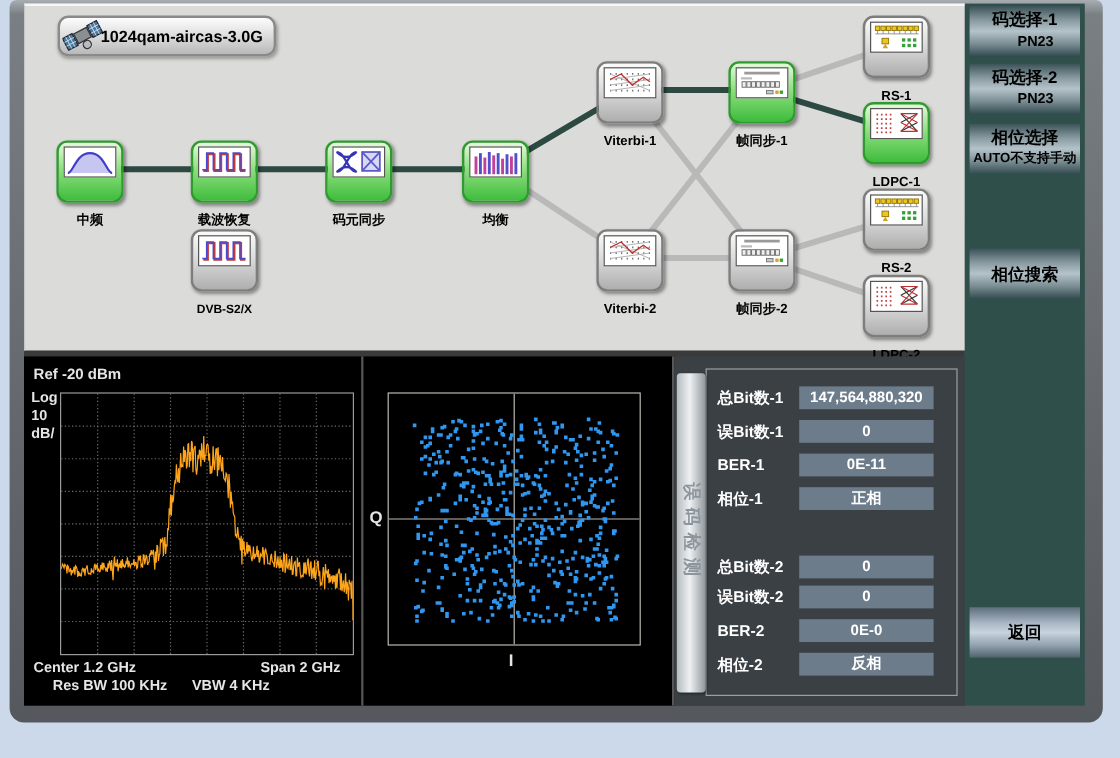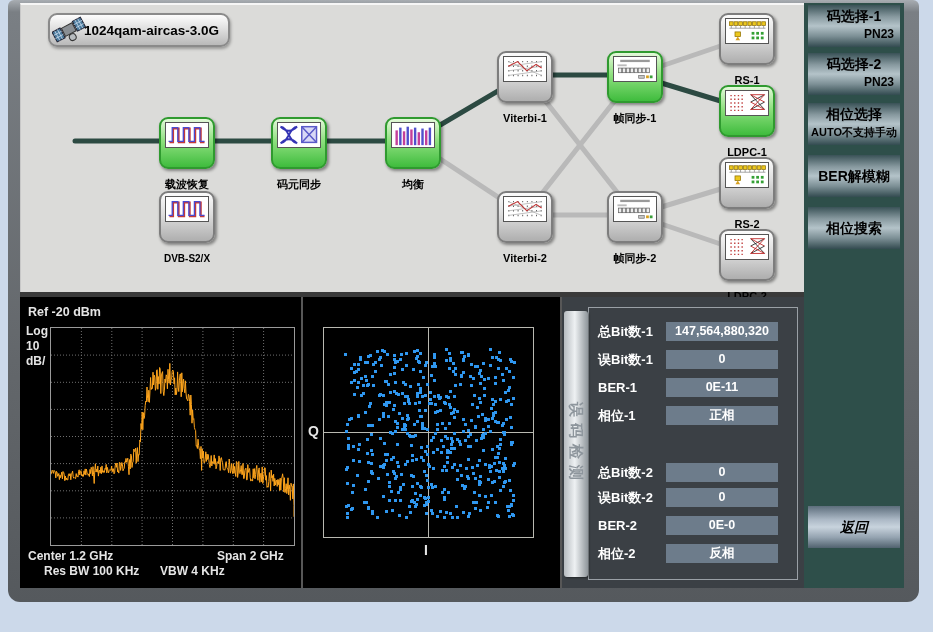--- a/index.html
+++ b/index.html
@@ -74,23 +74,23 @@
   }
   
   .sidebar{width:100px;background:#2e4f4a;position:relative;}
   .sbtn{
     position:absolute;left:4px;width:92px;height:42px;box-sizing:border-box;
     background:linear-gradient(180deg,#3a5257 0%,#87999f 28%,#b4c3c9 50%,#7d9096 74%,#334b50 100%);
     color:#000;text-align:center;cursor:pointer;
   }
   .sbtn .bl1{font-size:14px;font-weight:bold;line-height:22px;}
   .sbtn .bl1.solo{line-height:42px;}
-  .sbtn .bl2{font-size:12px;font-weight:bold;line-height:14px;text-align:right;padding-right:6px;}
+  .sbtn .bl2{font-size:12px;font-weight:bold;line-height:14px;text-align:right;padding-right:22px;}
   .sbtn .bl2.full{font-size:11px;text-align:center;padding-right:0;}
-  .sbtn.back{background:linear-gradient(180deg,#5d6e7c 0%,#abb8c5 32%,#c8d3dd 50%,#94a3b0 75%,#51626f 100%);font-style:italic;}
+  .sbtn.back{background:linear-gradient(180deg,#5d6e7c 0%,#abb8c5 32%,#c8d3dd 50%,#94a3b0 75%,#51626f 100%);}
   .hidden-defs{position:absolute;width:0;height:0;overflow:hidden;}
 </style>
 </head>
 <body>
 
 <svg class="hidden-defs" aria-hidden="true">
   <defs>
     <symbol id="sym-if" viewBox="0 0 44 26">
       <path d="M2,23 C7,23 9,5 22,5 C35,5 37,23 42,23 Z" fill="#c6c6f0" stroke="none"></path>
       <path d="M2,23 C7,23 9,5 22,5 C35,5 37,23 42,23" fill="none" stroke="#3f3fc8" stroke-width="2"></path>
@@ -206,20 +206,28 @@
           </g>
         </svg>
 
         <div class="title-btn">
           <svg class="sat">
               <use href="#sym-sat"></use>
             </svg>
           <span class="tlabel">1024qam-aircas-3.0G</span>
         </div>
 
+        <div class="node active" style="left:26px;top:112px">
+          <div class="nicon">
+              <svg viewBox="0 0 44 26">
+                <use href="#sym-if"></use>
+              </svg>
+            </div>
+          <div class="nlabel">中频</div>
+        </div>
         <div class="node active" style="left:138px;top:112px">
           <div class="nicon">
               <svg viewBox="0 0 44 26">
                 <use href="#sym-wave"></use>
               </svg>
             </div>
           <div class="nlabel">载波恢复</div>
         </div>
         <div class="node active" style="left:250px;top:112px">
           <div class="nicon">
@@ -402,23 +410,20 @@
         <div class="bl2">PN23</div>
       </div>
       <div class="sbtn" style="top:50px">
         <div class="bl1">码选择-2</div>
         <div class="bl2">PN23</div>
       </div>
       <div class="sbtn" style="top:100px">
         <div class="bl1">相位选择</div>
         <div class="bl2 full">AUTO不支持手动</div>
       </div>
-      <div class="sbtn" style="top:152px">
-        <div class="bl1 solo">BER解模糊</div>
-      </div>
       <div class="sbtn" style="top:204px">
         <div class="bl1 solo">相位搜索</div>
       </div>
       <div class="sbtn back" style="top:503px">
         <div class="bl1 solo">返回</div>
       </div>
     </div>
 
   </div>
 </div>

